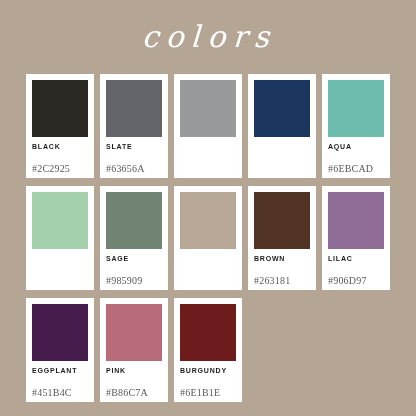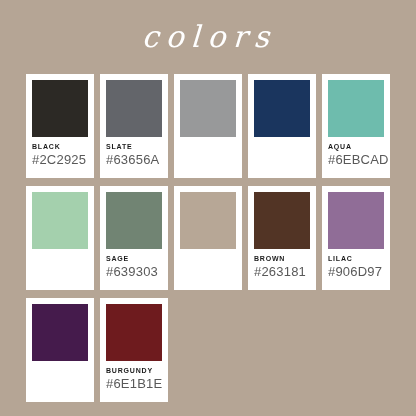--- a/index.html
+++ b/index.html
@@ -68,27 +68,27 @@
     font-family: "Liberation Sans", sans-serif;
     font-size: 7px;
     font-weight: bold;
     color: #1b1b1b;
     letter-spacing: 0.8px;
     line-height: 1.15;
     text-transform: uppercase;
     white-space: nowrap;
   }
   .color-hex {
-    font-family: Liberation Sans, sans-serif;
-    font-size: 13px;
+    font-family: Liberation Serif, serif;
+    font-size: 10px;
     font-weight: 400;
     color: #595959;
     letter-spacing: 0.2px;
     line-height: 1.3;
-    margin-top: 1px;
+    margin-top: 11px;
     white-space: nowrap;
   }
 </style>
 </head>
 <body style="background: rgb(181, 165, 149);">
 
 <div id="page" style="background: rgb(181, 165, 149);">
 
   <div class="title-wrap">
     <div class="title" style="color: rgb(255, 255, 255);">colors</div>
@@ -122,21 +122,21 @@
           <div class="color-hex">#6EBCAD</div>
         </div>
       </div>
       <div class="card">
         <div class="swatch" style="background: rgb(164, 208, 173);"></div>
       </div>
       <div class="card">
         <div class="swatch" style="background: rgb(113, 132, 115);"></div>
         <div class="card-text">
           <div class="color-name">SAGE</div>
-          <div class="color-hex">#639303</div>
+          <div class="color-hex">#985909</div>
         </div>
       </div>
       <div class="card">
         <div class="swatch" style="background: rgb(183, 167, 150);"></div>
       </div>
       <div class="card">
         <div class="swatch" style="background: rgb(82, 52, 37);"></div>
         <div class="card-text">
           <div class="color-name">BROWN</div>
           <div class="color-hex">#263181</div>
@@ -144,20 +144,31 @@
       </div>
       <div class="card">
         <div class="swatch" style="background: rgb(144, 109, 151);"></div>
         <div class="card-text">
           <div class="color-name">LILAC</div>
           <div class="color-hex">#906D97</div>
         </div>
       </div>
       <div class="card">
         <div class="swatch" style="background: rgb(69, 27, 76);"></div>
+        <div class="card-text">
+          <div class="color-name">EGGPLANT</div>
+          <div class="color-hex">#451B4C</div>
+        </div>
+      </div>
+      <div class="card">
+        <div class="swatch" style="background: rgb(184, 108, 122);"></div>
+        <div class="card-text">
+          <div class="color-name">PINK</div>
+          <div class="color-hex">#B86C7A</div>
+        </div>
       </div>
       <div class="card">
         <div class="swatch" style="background: rgb(110, 27, 30);"></div>
         <div class="card-text">
           <div class="color-name">BURGUNDY</div>
           <div class="color-hex">#6E1B1E</div>
         </div>
       </div>
     </div>
 

